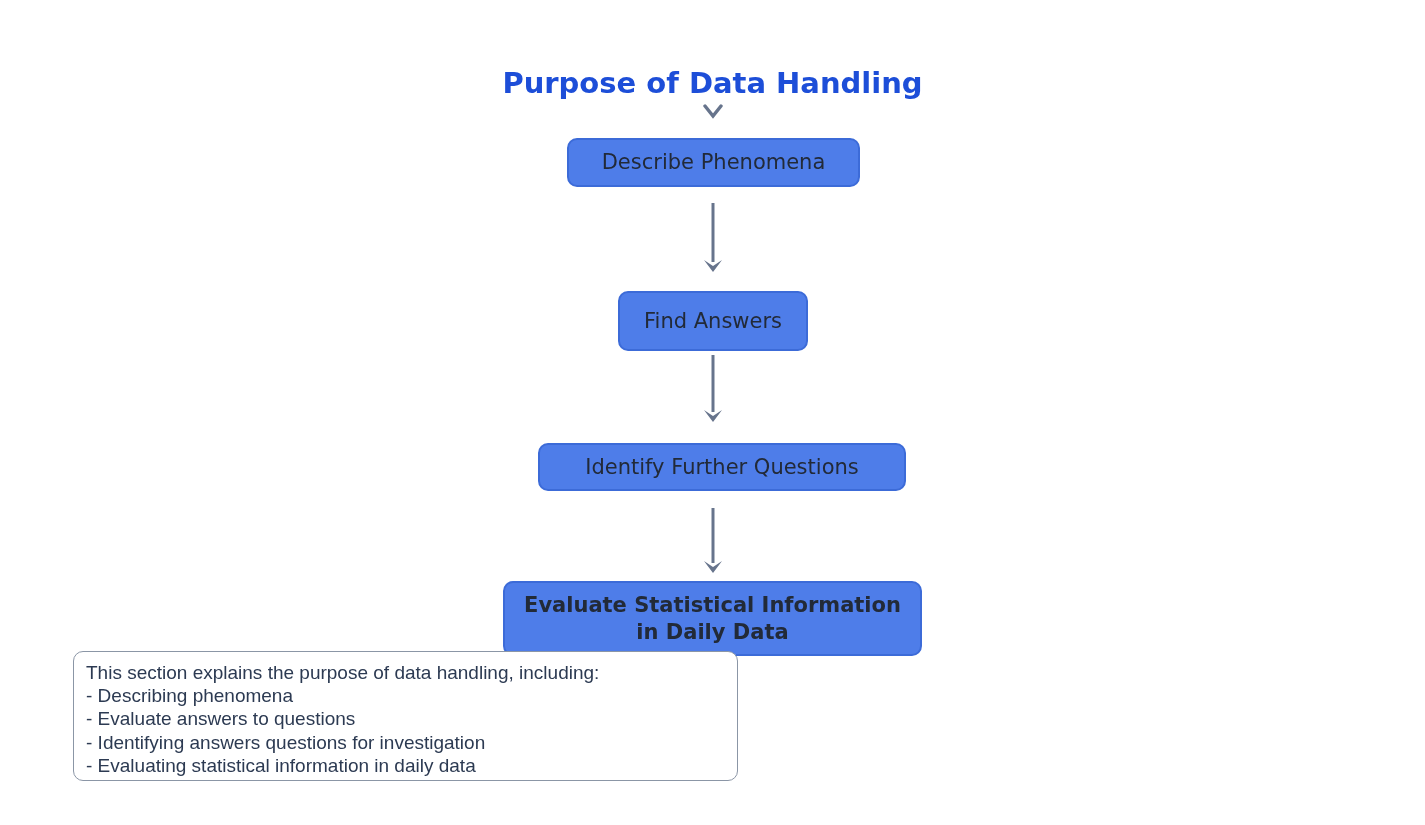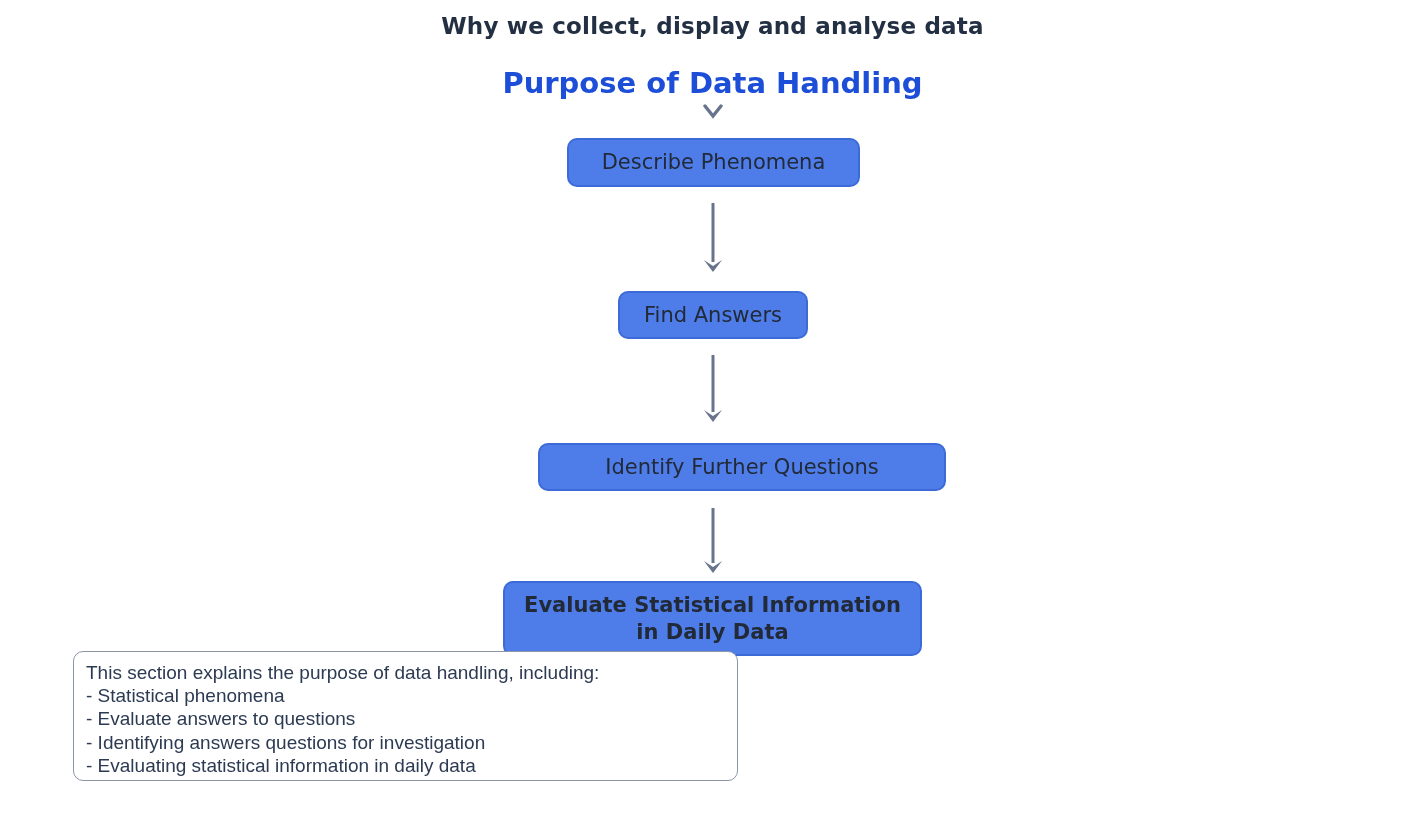--- a/index.html
+++ b/index.html
@@ -58,22 +58,22 @@
     align-items: center;
     justify-content: center;
     text-align: center;
     color: #222a38;
     font-size: 21px;
     line-height: 27px;
     white-space: nowrap;
   }
   .node .node-line { display: block; }
   #node-1 { left: 567px; top: 138px; width: 293px; height: 49px; }
-  #node-2 { left: 618px; top: 291px; width: 190px; height: 48px; }
-  #node-3 { left: 538px; top: 443px; width: 408px; height: 48px; }
+  #node-2 { left: 618px; top: 291px; width: 190px; height: 60px; }
+  #node-3 { left: 538px; top: 443px; width: 368px; height: 48px; }
   #node-4 { left: 503px; top: 581px; width: 419px; height: 75px; font-weight: bold; }
 
   
   .arrow {
     position: absolute;
     left: 699px;
     width: 28px;
   }
   #arrow-1 { top: 202px; height: 71px; }
   #arrow-2 { top: 354px; height: 69px; }
@@ -96,21 +96,20 @@
     font-family: "Liberation Sans", "DejaVu Sans", sans-serif;
     font-size: 19px;
     line-height: 23.2px;
   }
 </style>
 </head>
 <body>
 
 <div class="canvas">
 
-  <div class="page-title">Why we collect, display and analyse data</div>
   <div class="page-subtitle">Purpose of Data Handling</div>
 
   <svg class="title-chevron" viewBox="0 0 22 15">
     <polyline points="3,2 11,12 19,2" fill="none" stroke="#67748c" stroke-width="3.4" stroke-linecap="round" stroke-linejoin="miter"></polyline>
   </svg>
 
   <div class="node" id="node-1">
     <span class="node-line">Describe Phenomena</span>
   </div>
 
@@ -137,19 +136,19 @@
     <path d="M5,54 L14,66 L23,54 L14,60 Z" fill="#67748c"></path>
   </svg>
 
   <div class="node" id="node-4">
     <span class="node-line">Evaluate Statistical Information</span>
     <span class="node-line">in Daily Data</span>
   </div>
 
   <div class="note-box">
     <div class="note-line">This section explains the purpose of data handling, including:</div>
-    <div class="note-line">- Statistical phenomena</div>
+    <div class="note-line">- Describing phenomena</div>
     <div class="note-line">- Evaluate answers to questions</div>
     <div class="note-line">- Identifying answers questions for investigation</div>
     <div class="note-line">- Evaluating statistical information in daily data</div>
   </div>
 
 </div>
 
 </body></html>

